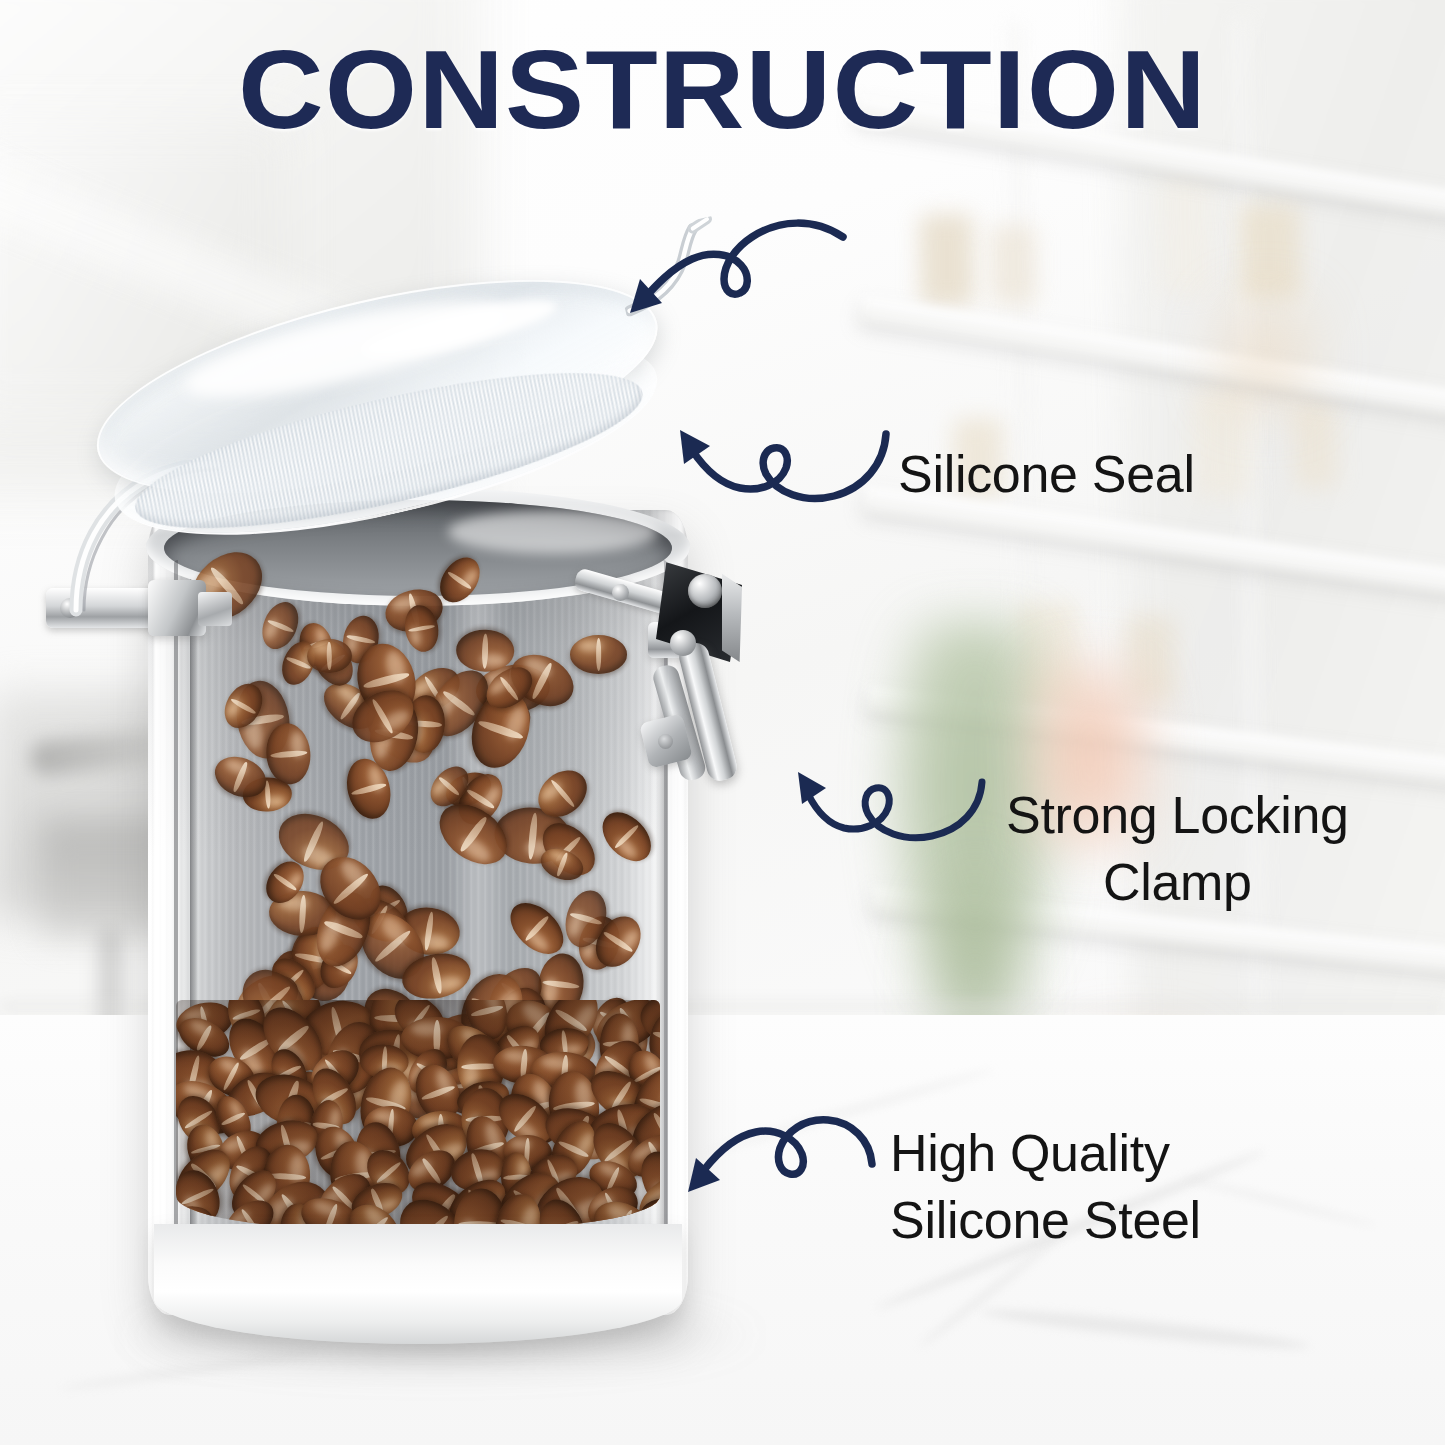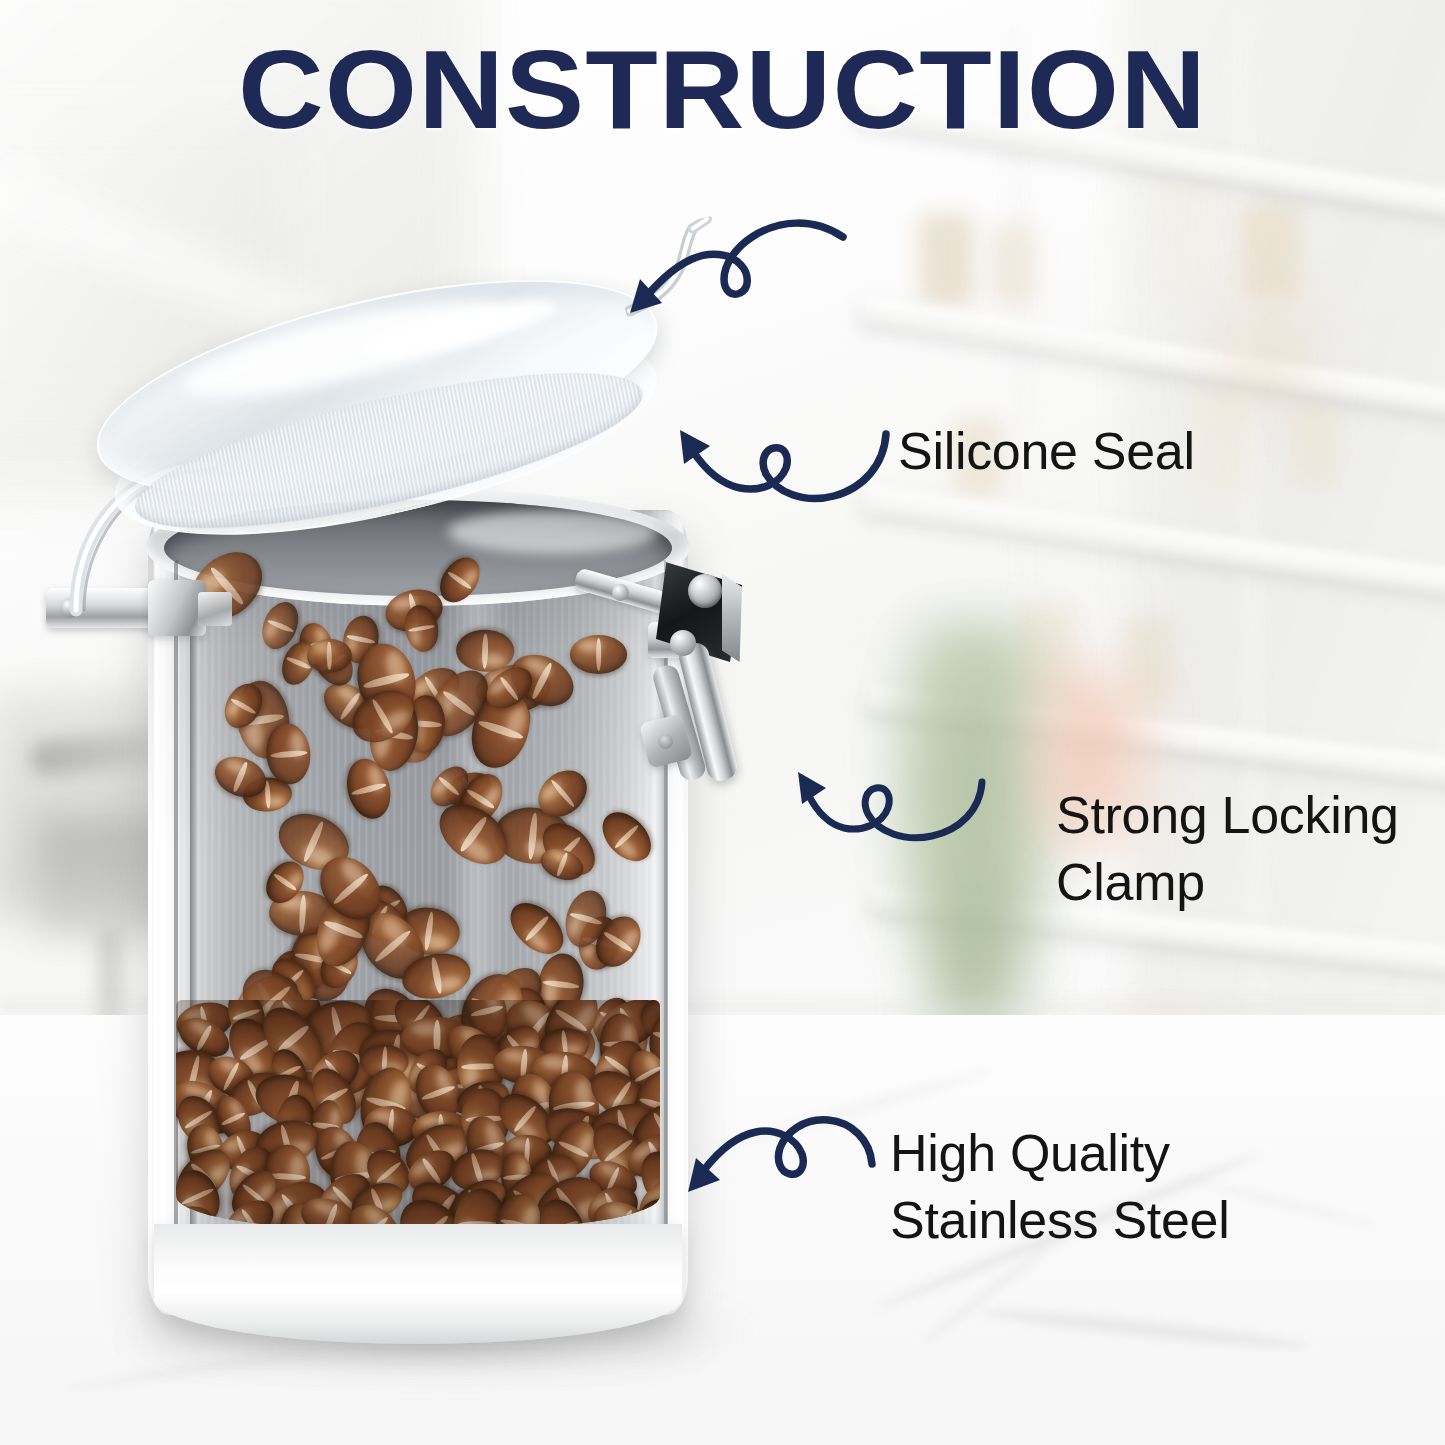--- a/index.html
+++ b/index.html
@@ -115,22 +115,22 @@
   }
 
   
   .label{
     position:absolute;color:#141414;
     font-family:"Liberation Sans","DejaVu Sans",sans-serif;
     font-weight:400;font-size:52px;line-height:1.28;
     letter-spacing:-.3px;white-space:pre-line;
   }
   .lbl-lid{left:866px;top:213px;}
-  .lbl-seal{left:898px;top:418px;}
-  .lbl-clamp{left:1056px;top:782px;}
+  .lbl-seal{left:898px;top:441px;}
+  .lbl-clamp{left:1006px;top:782px;text-align:center;}
   .lbl-steel{left:890px;top:1120px;}
 
   
   .arrow{position:absolute;}
   .arrow svg{display:block;overflow:visible;}
 
   
   .canister{position:absolute;left:118px;top:470px;width:600px;height:870px;}
   
   .body-outer{
@@ -1015,15 +1015,15 @@
 
   <div class="arrow" style="left:660px;top:1112px;">
     <svg width="220" height="105" viewBox="0 0 220 105">
       <path d="M212 52 C210 28 192 10 168 8 C144 6 126 20 120 36
                C116 48 120 60 130 62 C140 64 146 54 142 42 C136 26 116 16 96 20
                C76 24 58 40 44 58" fill="none" stroke="#1b2a52" stroke-width="7.5" stroke-linecap="round" stroke-linejoin="round"></path>
       <path d="M28 80 L36 46 L60 68 Z" fill="#1b2a52"></path>
     </svg>
   </div>
   <div class="label lbl-steel">High Quality
-Stainless Steel</div>
+Silicone Steel</div>
 
 </div>
 
 </body></html>

